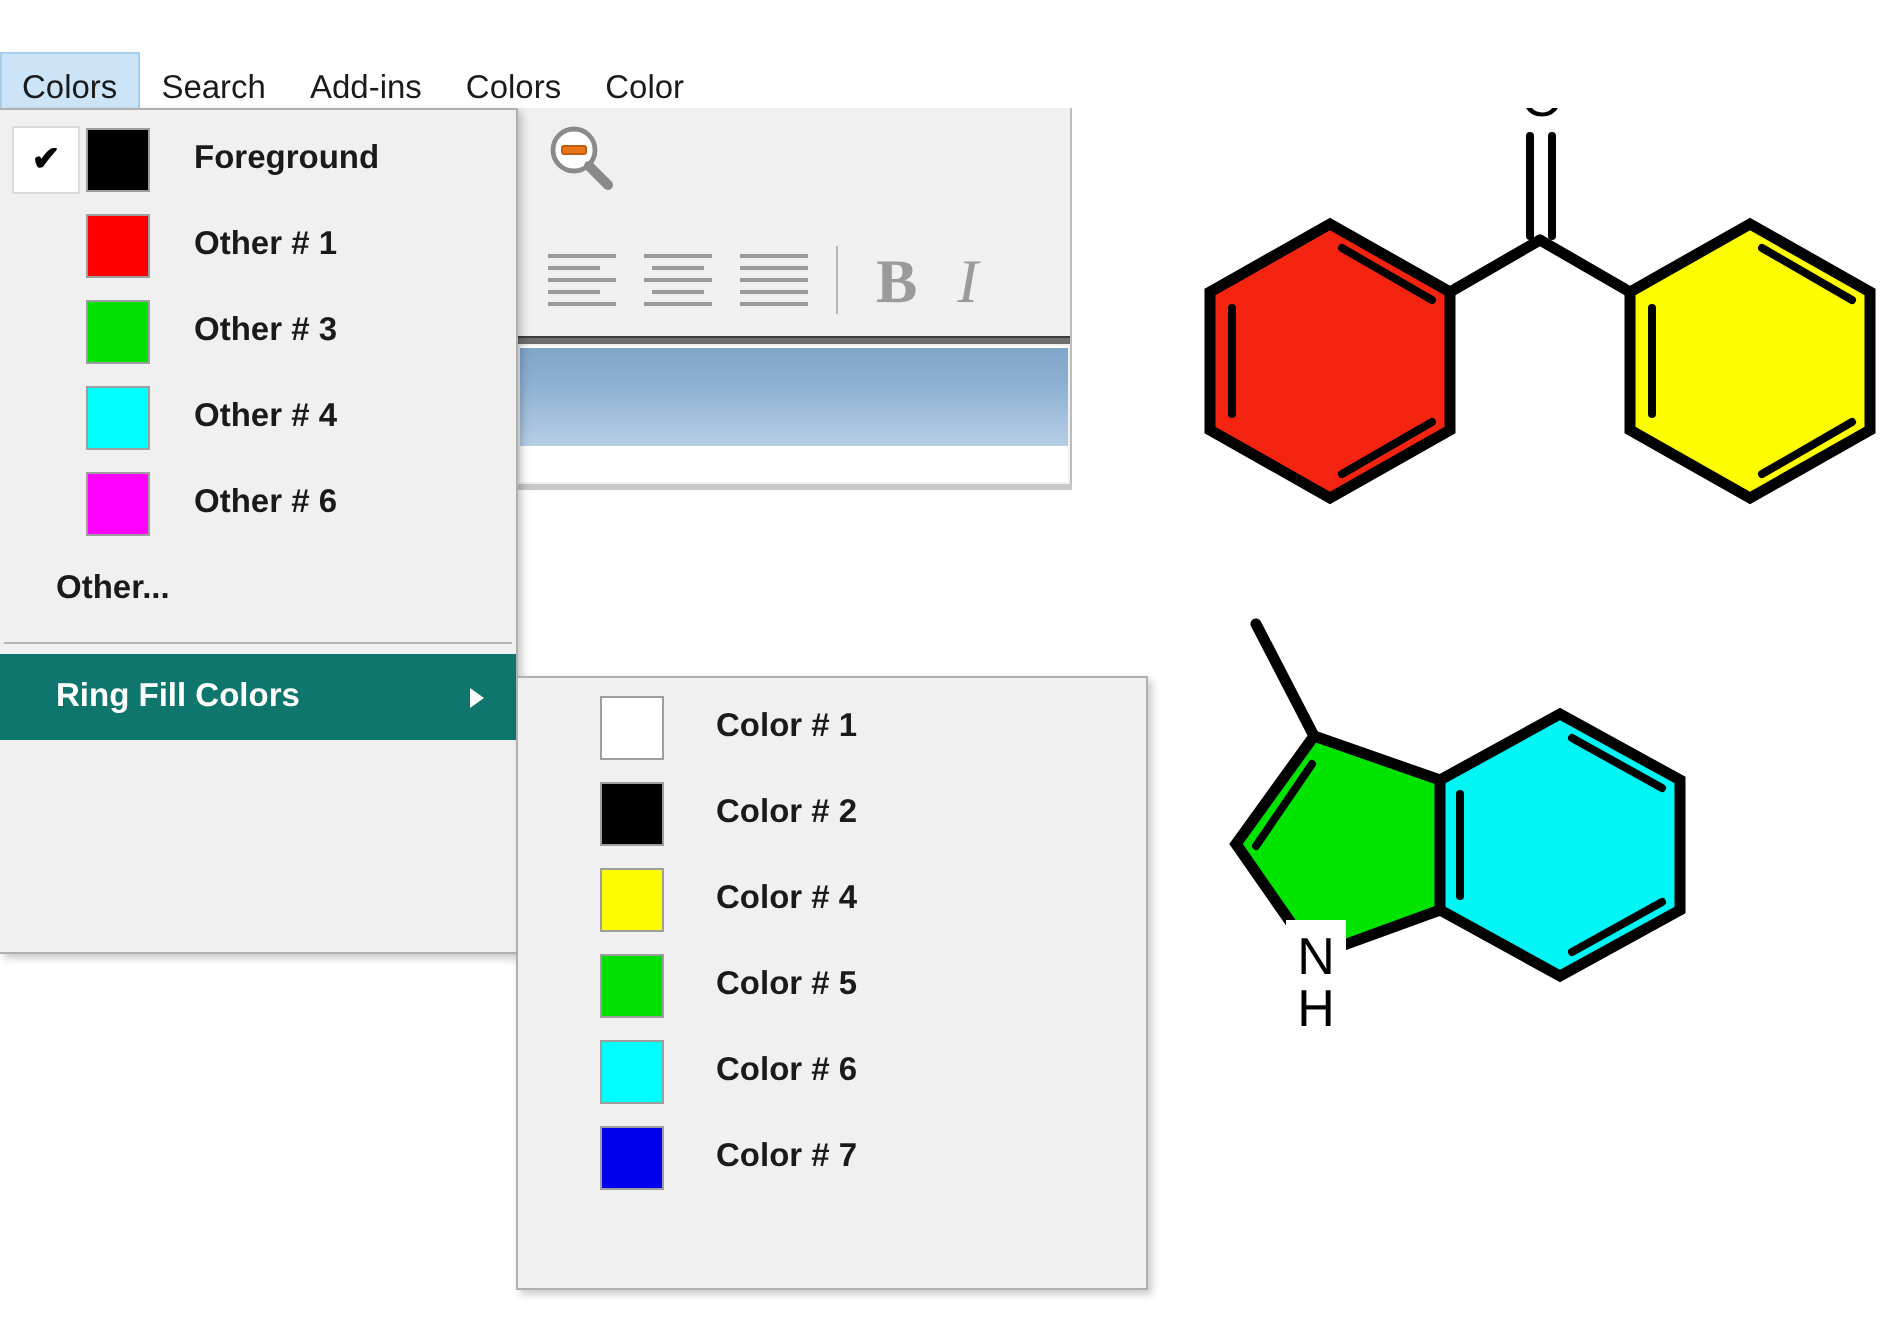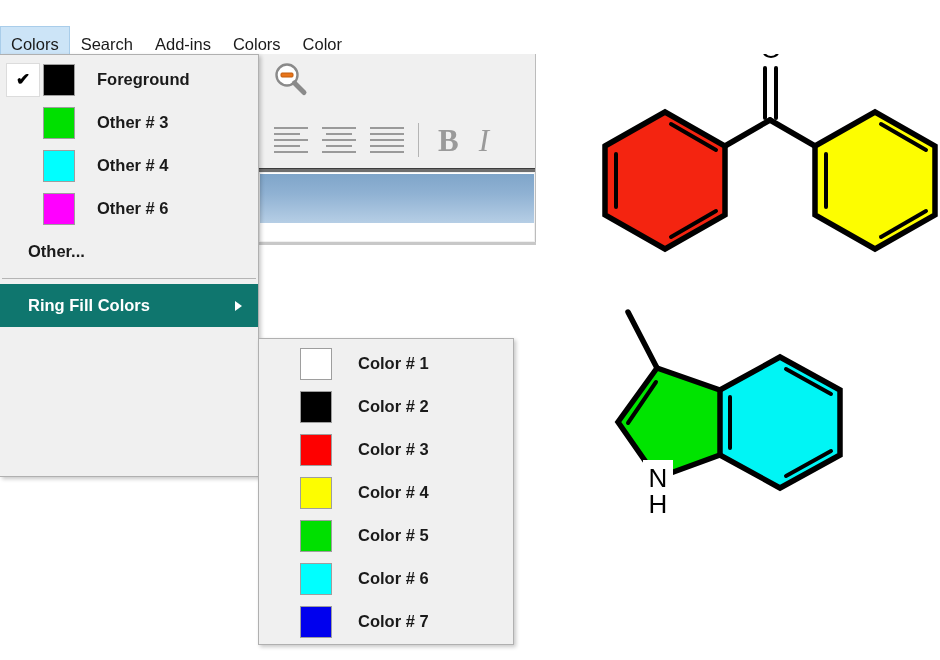--- a/index.html
+++ b/index.html
@@ -128,21 +128,21 @@
   }
   #colors-menu {
     left: 0; top: 54px;
     width: 259px;
     height: 423px;
     box-sizing: border-box;
     border-left: none;
   }
   #ringfill-menu {
     left: 258px; top: 338px;
-    width: 256px;
+    width: 316px;
     height: 307px;
     box-sizing: border-box;
   }
 
   .menu-row {
     display: flex;
     align-items: center;
     height: 43px;
     padding-left: 6px;
     font-size: 16.5px;
@@ -357,20 +357,25 @@
 <div class="menu-panel" id="colors-menu">
 
   <div class="menu-row">
     <span class="check-cell checked">
       <span class="check-mark">✔</span>
     </span>
     <span class="swatch" style="background:#000000"></span>
     <span class="menu-label">Foreground</span>
   </div>
 
+  <div class="menu-row">
+    <span class="check-cell"></span>
+    <span class="swatch" style="background:#fe0000"></span>
+    <span class="menu-label">Other # 1</span>
+  </div>
 
 
   <div class="menu-row">
     <span class="check-cell"></span>
     <span class="swatch" style="background:#00e000"></span>
     <span class="menu-label">Other # 3</span>
   </div>
 
   <div class="menu-row">
     <span class="check-cell"></span>
@@ -403,24 +408,20 @@
   <div class="menu-row">
     <span class="swatch" style="background:#ffffff"></span>
     <span class="menu-label">Color # 1</span>
   </div>
 
   <div class="menu-row">
     <span class="swatch" style="background:#000000"></span>
     <span class="menu-label">Color # 2</span>
   </div>
 
-  <div class="menu-row">
-    <span class="swatch" style="background:#fe0000"></span>
-    <span class="menu-label">Color # 3</span>
-  </div>
 
   <div class="menu-row">
     <span class="swatch" style="background:#fdfd00"></span>
     <span class="menu-label">Color # 4</span>
   </div>
 
   <div class="menu-row">
     <span class="swatch" style="background:#00e000"></span>
     <span class="menu-label">Color # 5</span>
   </div>

